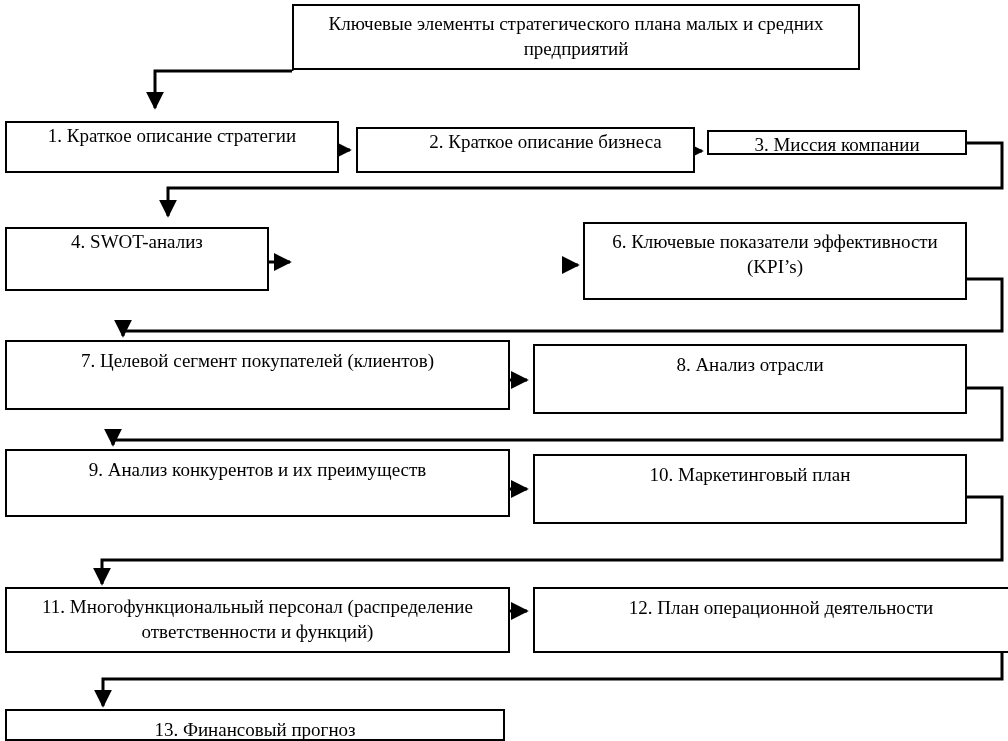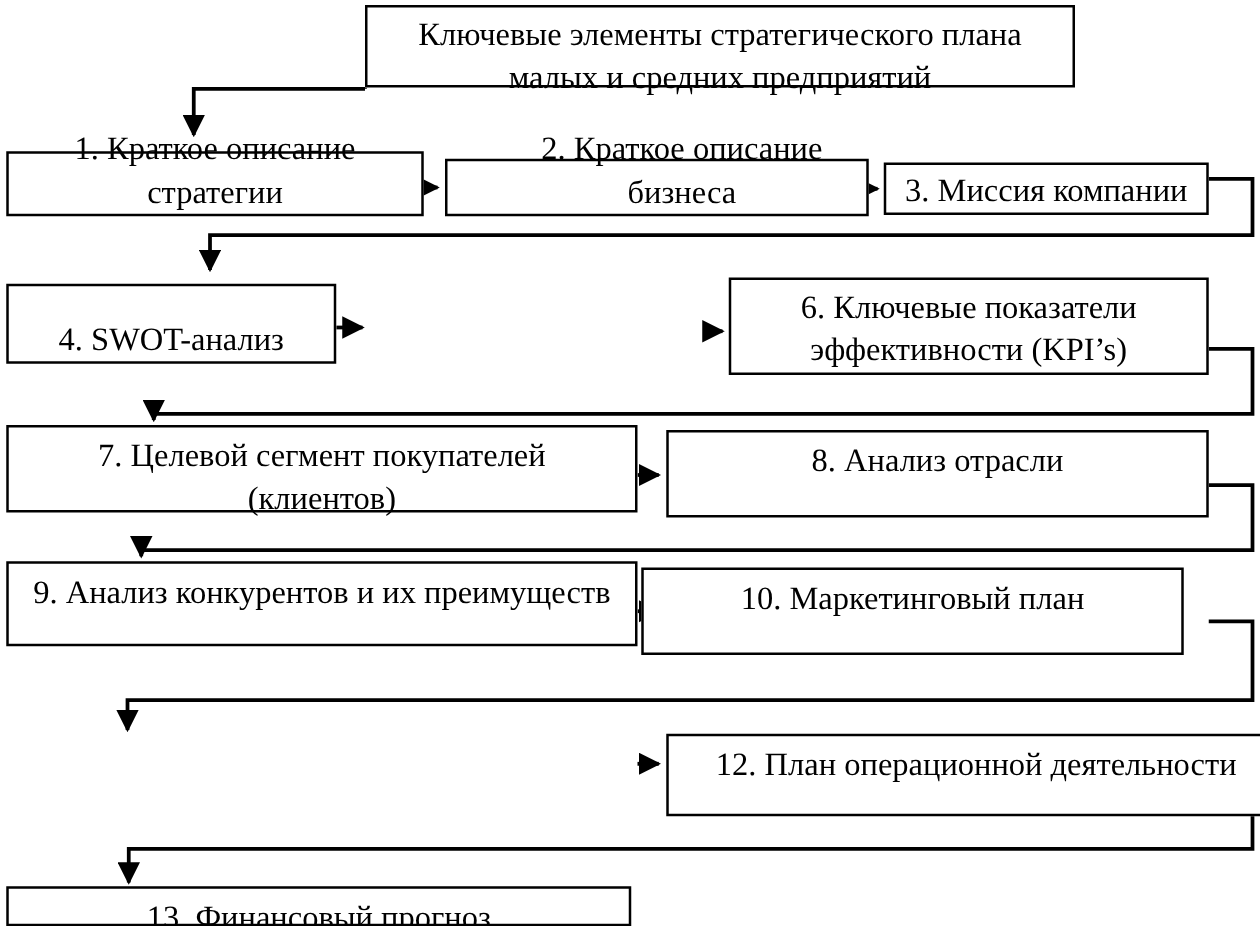--- a/index.html
+++ b/index.html
@@ -25,34 +25,34 @@
   .node {
     position: absolute;
     box-sizing: border-box;
     border: 2px solid #000000;
     background: #ffffff;
     display: flex;
     align-items: flex-start;
     justify-content: center;
     text-align: center;
     color: #000000;
-    font-size: 26px;
+    font-size: 19px;
     line-height: 1.32;
     padding-top: 6px;
     z-index: 2;
   }
   .node .label {
     display: block;
     width: 96%;
   }
   .node.two-line {
     padding-top: 5px;
   }
   .node.mid {
-    align-items: flex-end;
+    align-items: flex-start;
     padding-top: 0;
   }
 </style>
 </head>
 <body>
 
 <div id="canvas">
 
   <svg id="connectors" viewBox="0 0 1008 741" xmlns="http://www.w3.org/2000/svg">
     <defs>
@@ -120,21 +120,21 @@
   </div>
 
   <div class="node mid" style="left:5px; top:121px; width:334px; height:52px;">
     <span class="label">1. Краткое описание стратегии</span>
   </div>
 
   <div class="node mid" style="left:356px; top:127px; width:339px; height:46px;padding-left:40px;">
     <span class="label">2. Краткое описание бизнеса</span>
   </div>
 
-  <div class="node mid" style="left:707px; top:130px; width:260px; height:42px;">
+  <div class="node mid" style="left:707px; top:130px; width:260px; height:25px;">
     <span class="label">3. Миссия компании</span>
   </div>
 
   <div class="node mid" style="left:5px; top:227px; width:264px; height:64px;">
     <span class="label">4. SWOT-анализ</span>
   </div>
 
 
   <div class="node two-line" style="left:583px; top:222px; width:384px; height:78px;">
     <span class="label">6. Ключевые показатели эффективности (KPI’s)</span>
@@ -145,24 +145,27 @@
   </div>
 
   <div class="node" style="left:533px; top:344px; width:434px; height:70px;">
     <span class="label">8. Анализ отрасли</span>
   </div>
 
   <div class="node" style="left:5px; top:449px; width:505px; height:68px;">
     <span class="label">9. Анализ конкурентов и их преимуществ</span>
   </div>
 
-  <div class="node" style="left:513px; top:454px; width:434px; height:70px;">
+  <div class="node" style="left:533px; top:454px; width:434px; height:70px;">
     <span class="label">10. Маркетинговый план</span>
   </div>
 
+  <div class="node two-line" style="left:5px; top:587px; width:505px; height:66px;">
+    <span class="label">11. Многофункциональный персонал (распределение ответственности и функций)</span>
+  </div>
 
   <div class="node" style="left:533px; top:587px; width:496px; height:66px;">
     <span class="label">12. План операционной деятельности</span>
   </div>
 
   <div class="node" style="left:5px; top:709px; width:500px; height:32px;">
     <span class="label">13. Финансовый прогноз</span>
   </div>
 
 </div>

